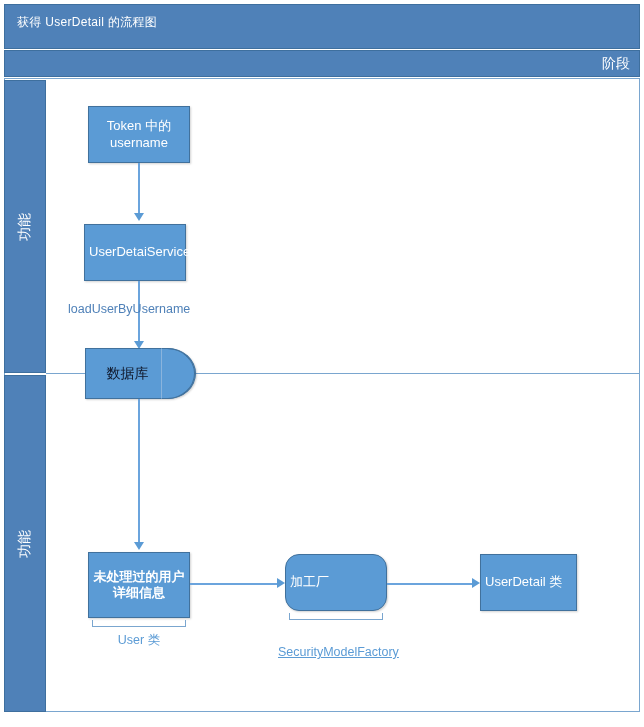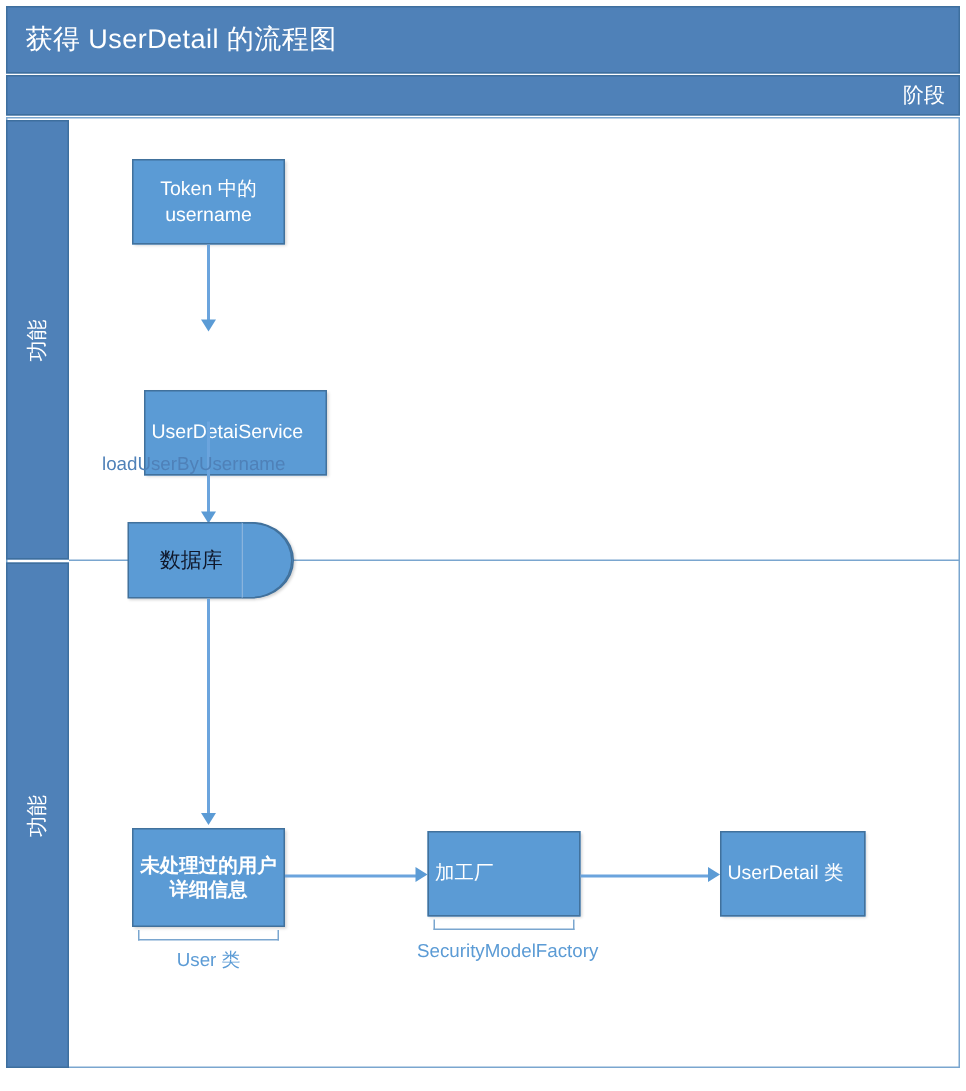--- a/index.html
+++ b/index.html
@@ -25,21 +25,21 @@
     width: 636px;
     height: 45px;
     background: #4f81b8;
     border: 1px solid #3e6f9e;
     box-sizing: border-box;
   }
   .title-text {
     position: absolute;
     left: 12px;
     top: 9px;
-    font-size: 18px;
+    font-size: 12px;
     color: #ffffff;
     letter-spacing: 0.3px;
     white-space: nowrap;
   }
 
   
   .phase-band {
     position: absolute;
     left: 4px;
     top: 50px;
@@ -223,21 +223,21 @@
 
   <div class="lane-divider"></div>
 
   <div class="node" style="left:88px; top:106px; width:102px; height:57px;">
     <span>Token 中的 username</span>
   </div>
 
   <div class="vline" style="left:138px; top:163px; height:53px;"></div>
   <div class="arrow-down" style="left:134px; top:213px;"></div>
 
-  <div class="node" style="left:96px; top:224px; width:122px; height:57px;margin-top:36px;">
+  <div class="node" style="left:84px; top:224px; width:102px; height:57px;">
     <span>UserDetaiService</span>
   </div>
 
   <div class="vline" style="left:138px; top:281px; height:63px;"></div>
   <div class="arrow-down" style="left:134px; top:341px;"></div>
   <div class="edge-label" style="left:68px; top:302px;">loadUserByUsername</div>
 
   <div class="db" style="left:85px; top:348px; width:111px; height:51px;">
     <span class="db-label">数据库</span>
     <span class="db-cap"></span>
@@ -249,26 +249,26 @@
   <div class="node" style="left:88px; top:552px; width:102px; height:66px;font-weight:bold;">
     <span>未处理过的用户详细信息</span>
   </div>
 
   <div class="bracket" style="left:92px; top:620px; width:94px;"></div>
   <div class="anno-label" style="left:88px; top:632px; width:102px;">User 类</div>
 
   <div class="hline" style="left:190px; top:583px; width:90px;"></div>
   <div class="arrow-right" style="left:277px; top:578px;"></div>
 
-  <div class="node" style="left:285px; top:554px; width:102px; height:57px;">
+  <div class="node" style="left:285px; top:554px; width:102px; height:57px;border-radius:14px;">
     <span>加工厂</span>
   </div>
 
   <div class="bracket" style="left:289px; top:613px; width:94px;"></div>
-  <div class="anno-label" style="left:278px; top:626px; width:116px;">SecurityModelFactory</div>
+  <div class="anno-label" style="left:278px; top:644px; width:116px;text-decoration:underline;">SecurityModelFactory</div>
 
   <div class="hline" style="left:387px; top:583px; width:88px;"></div>
   <div class="arrow-right" style="left:472px; top:578px;"></div>
 
   <div class="node" style="left:480px; top:554px; width:97px; height:57px;">
     <span>UserDetail 类</span>
   </div>
 
 </div>
 

